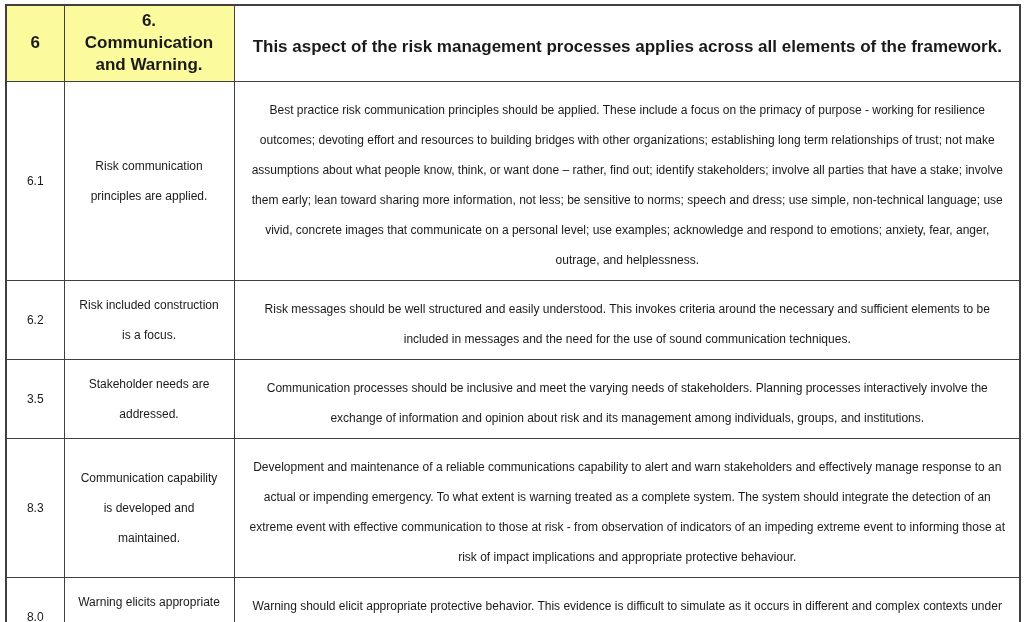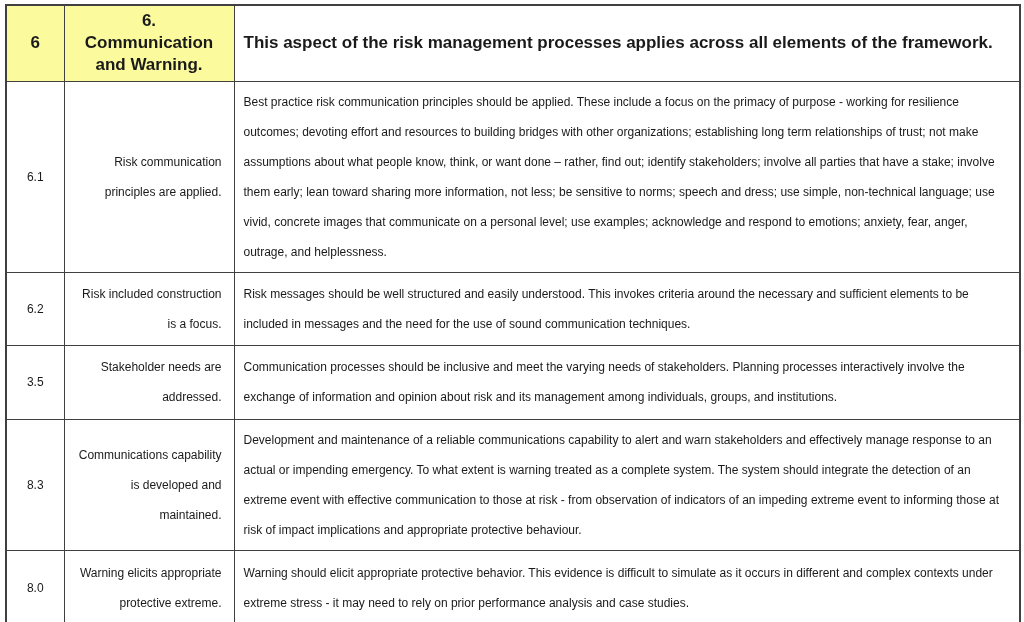--- a/index.html
+++ b/index.html
@@ -30,25 +30,25 @@
   }
   col.c-num{width:58px;}
   col.c-title{width:170px;}
   col.c-desc{width:786px;}
   td.num{
     text-align:center;
     padding:4px 2px;
   }
   td.title{
     padding:4px 12px;
-    text-align:right;
+    text-align:center;
   }
   td.desc{
-    padding:5px 8px 5px 9px;
-    text-align:left;
+    padding:13px 8px 5px 9px;
+    text-align:center;
   }
   tr.header-row td{
     background:var(--header-bg);
     font-weight:bold;
     font-size:17px;
     line-height:22px;
   }
   tr.header-row td.desc{
     background:#fff;
   }
@@ -92,21 +92,21 @@
         <td class="title">Risk included construction is a focus.</td>
         <td class="desc">Risk messages should be well structured and easily understood. This invokes criteria around the necessary and sufficient elements to be included in messages and the need for the use of sound communication techniques.</td>
       </tr>
       <tr class="row-3">
         <td class="num">3.5</td>
         <td class="title">Stakeholder needs are addressed.</td>
         <td class="desc">Communication processes should be inclusive and meet the varying needs of stakeholders. Planning processes interactively involve the exchange of information and opinion about risk and its management among individuals, groups, and institutions.</td>
       </tr>
       <tr class="row-4">
         <td class="num">8.3</td>
-        <td class="title">Communications capability is developed and maintained.</td>
+        <td class="title">Communication capability is developed and maintained.</td>
         <td class="desc">Development and maintenance of a reliable communications capability to alert and warn stakeholders and effectively manage response to an actual or impending emergency. To what extent is warning treated as a complete system. The system should integrate the detection of an extreme event with effective communication to those at risk - from observation of indicators of an impeding extreme event to informing those at risk of impact implications and appropriate protective behaviour.</td>
       </tr>
       <tr class="row-5">
         <td class="num">8.0</td>
         <td class="title">Warning elicits appropriate protective extreme.</td>
         <td class="desc">Warning should elicit appropriate protective behavior. This evidence is difficult to simulate as it occurs in different and complex contexts under extreme stress - it may need to rely on prior performance analysis and case studies.</td>
       </tr>
     </tbody>
   </table>
 </div>

